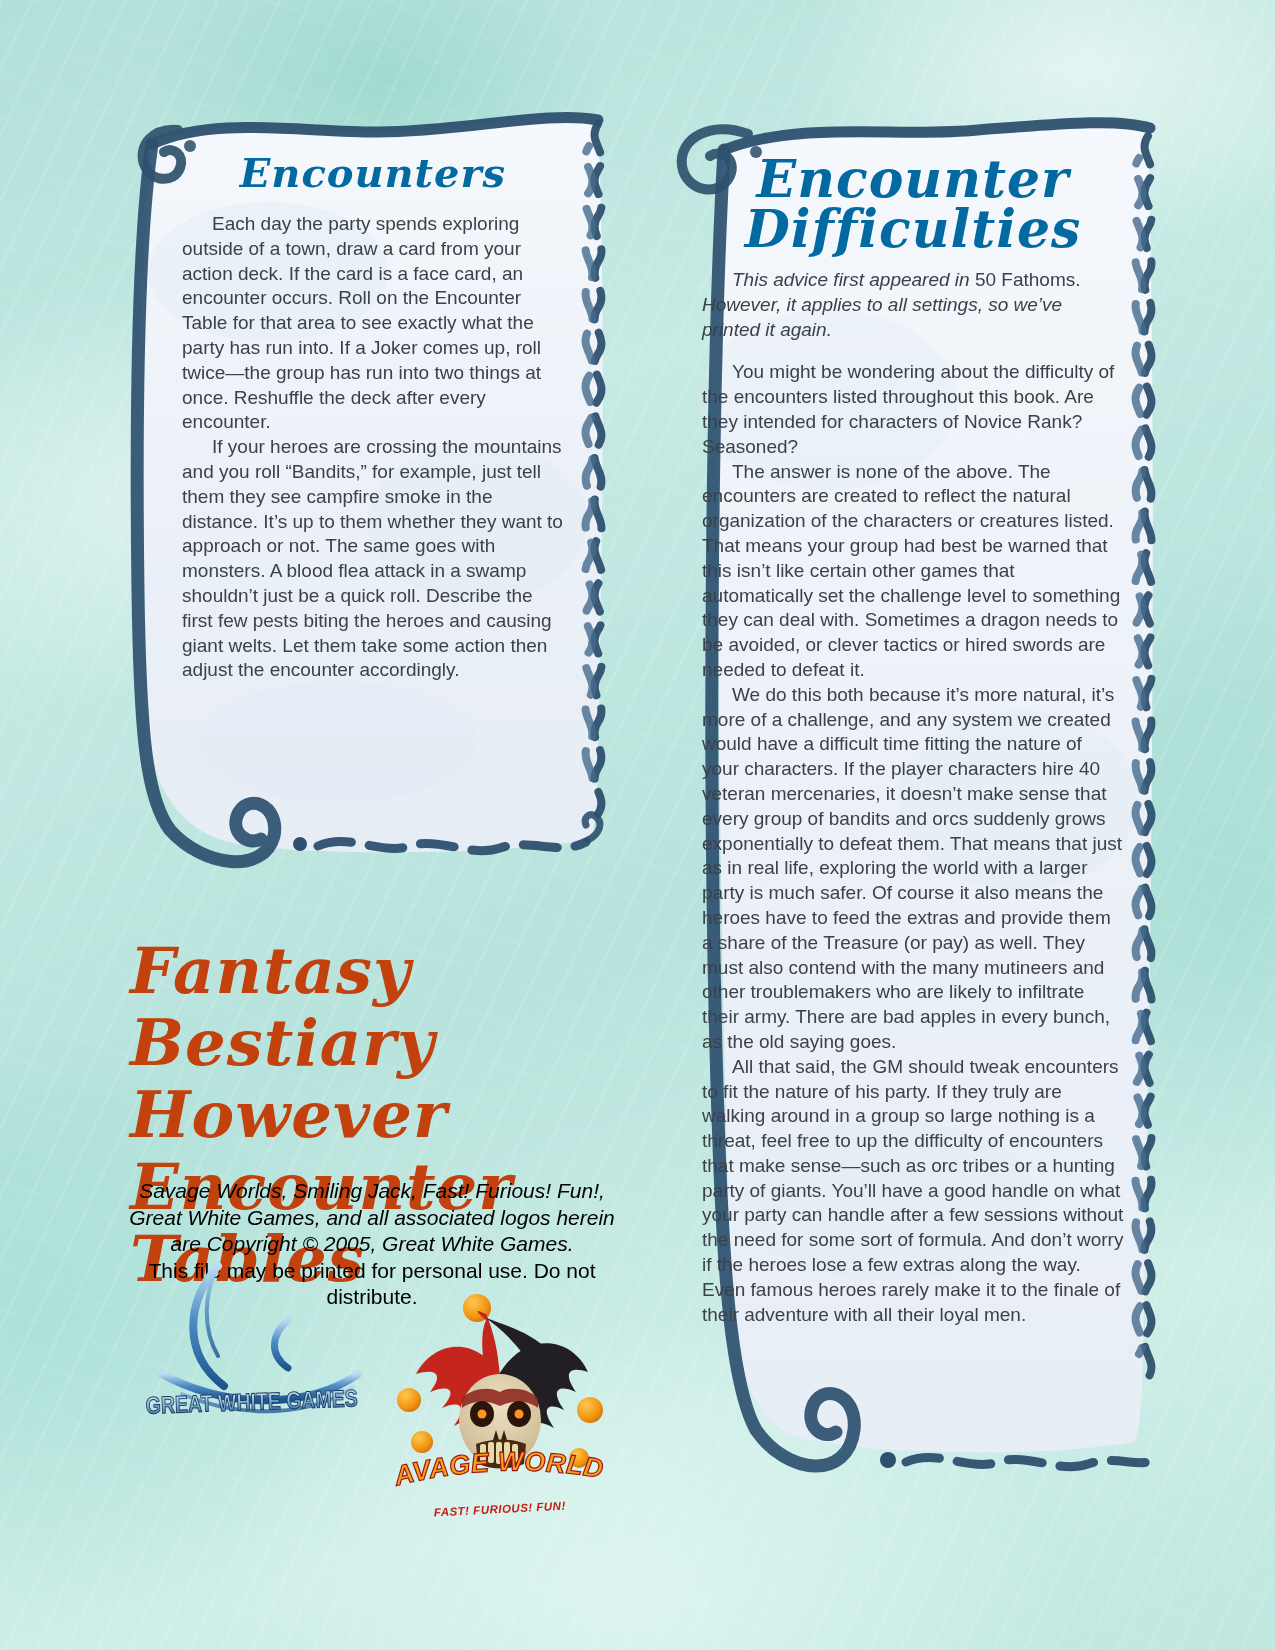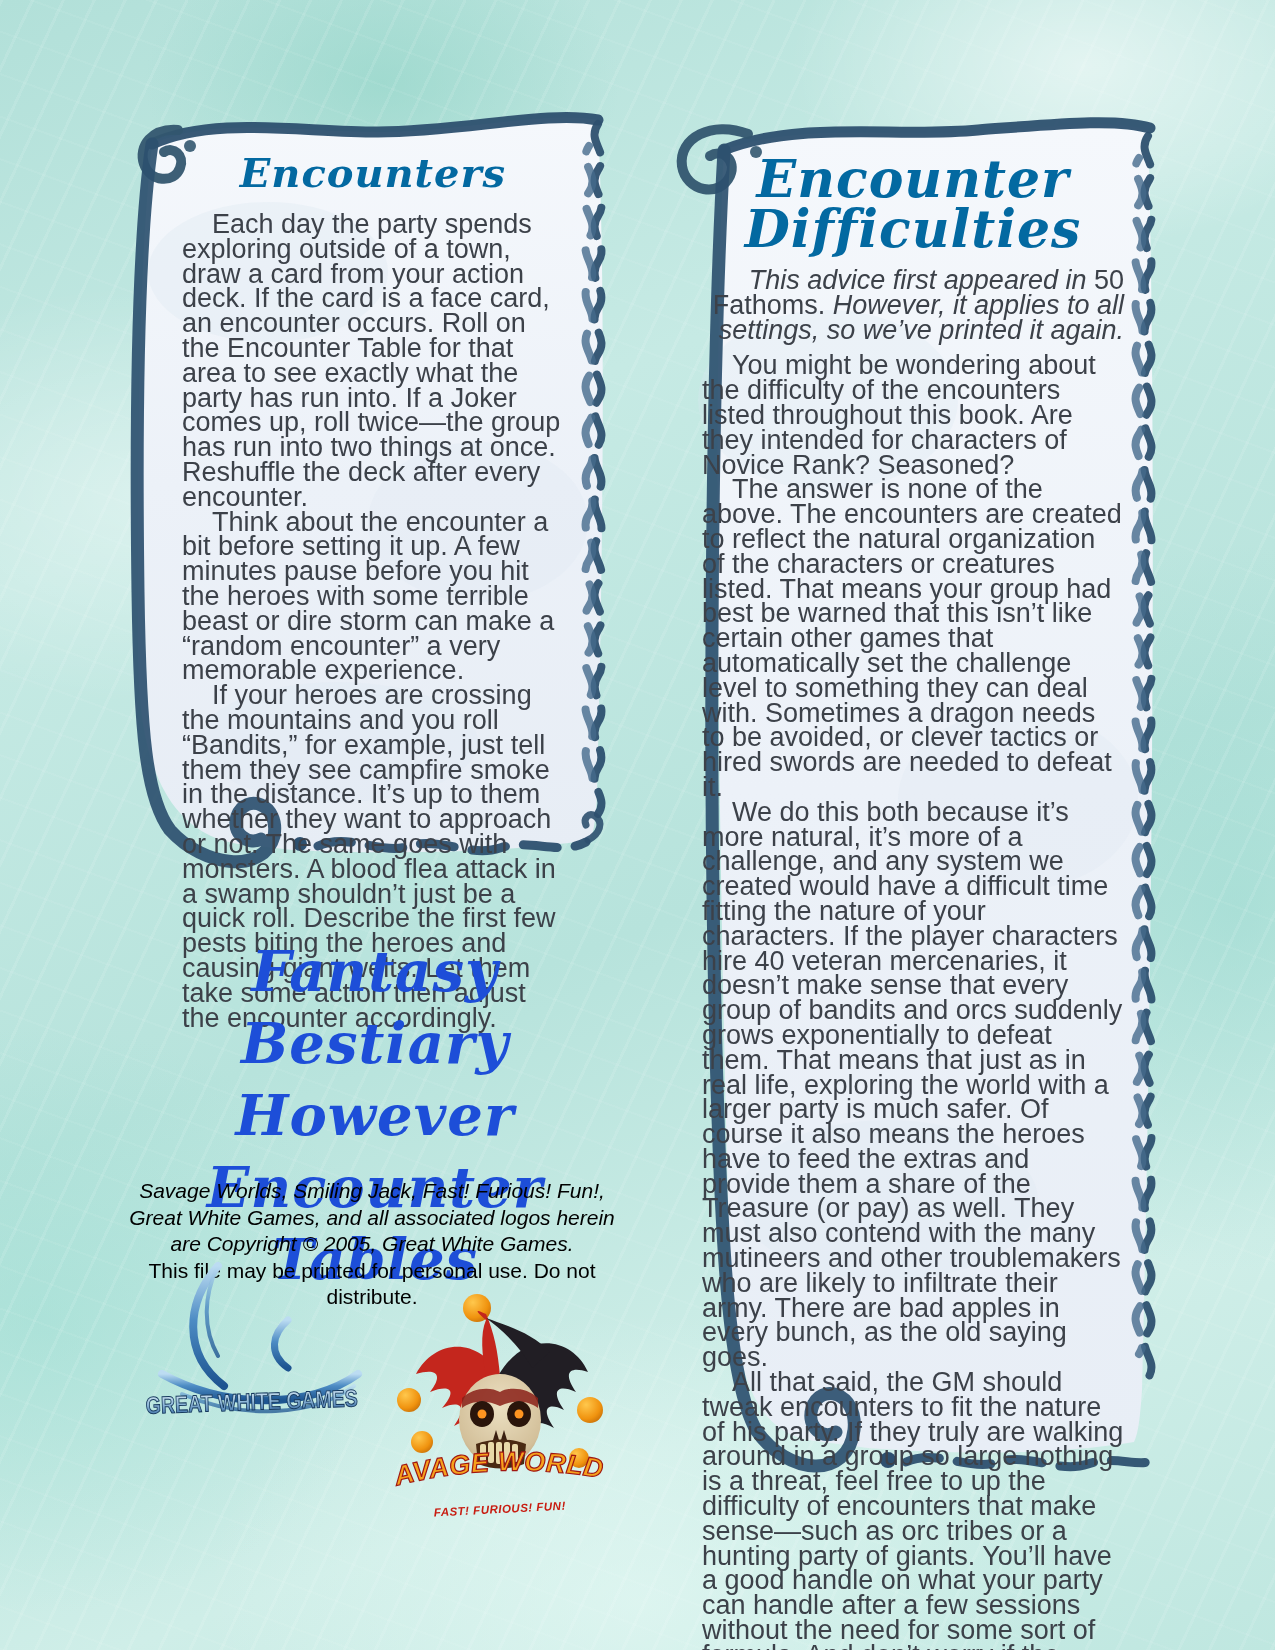--- a/index.html
+++ b/index.html
@@ -27,29 +27,29 @@
   .panel-content{position:absolute;}
   .panel-left .panel-content{left:64px;top:56px;width:382px;}
   .panel-right .panel-content{left:54px;top:54px;width:422px;}
   .panel-heading{
     font-family:"DejaVu Serif",serif;font-style:italic;font-weight:700;
     color:#0369a1;text-align:center;margin:0 0 14px 0;letter-spacing:1px;
   }
   .panel-left .panel-heading{font-size:40px;line-height:50px;}
   .panel-right .panel-heading{font-size:52px;line-height:50px;}
   .para,.intro{
-    font-size:27px;line-height:24.8px;color:#3c4149;margin:0;text-align:left;
+    font-size:19px;line-height:24.8px;color:#3c4149;margin:0;text-align:left;
   }
   .para{text-indent:30px;}
-  .intro{font-style:italic;text-indent:30px;margin-bottom:11px;text-align:right;}
+  .intro{font-style:italic;text-indent:30px;margin-bottom:18px;}
   .intro .upright{font-style:normal;}
   .title-block{
-    position:absolute;left:130px;top:935px;width:490px;text-align:center;
+    position:absolute;left:130px;top:935px;width:490px;text-align:left;
     font-family:"DejaVu Serif",serif;font-style:italic;font-weight:700;
-    font-size:56px;color:#1d4ed8;letter-spacing:1px;
+    font-size:64px;color:#c2410c;letter-spacing:1px;
   }
   .title-line{display:block;line-height:72px;}
   .legal{
     position:absolute;left:128px;top:1178px;width:488px;text-align:center;
     font-size:21px;line-height:26.5px;color:#000000;
   }
   .legal-italic{display:block;font-style:italic;}
   .legal-regular{display:block;font-style:normal;}
   .gwg-logo{position:absolute;left:138px;top:1258px;width:228px;height:170px;}
   .sw-logo{position:absolute;left:382px;top:1280px;width:235px;height:252px;}
@@ -81,21 +81,20 @@
       <path d="M480,32 c-12,18 12,28 0,46 c-12,18 12,28 0,46 c-12,18 12,28 0,46 c-12,18 12,28 0,46 c-12,18 12,28 0,46 c-12,18 12,28 0,46 c-12,18 12,28 0,46 c-12,18 12,28 0,46 c-12,18 12,28 0,46 c-12,18 12,28 0,46 c-12,18 12,28 0,46 c-12,18 12,28 0,46 c-12,18 12,28 0,46 c-12,18 12,28 0,46 c-12,18 12,28 0,46" fill="none" stroke="#2d506f" stroke-width="8" stroke-linecap="round" stroke-dasharray="30 14" opacity="0.95"></path>
       <path d="M471,54 c-12,18 12,28 0,46 c-12,18 12,28 0,46 c-12,18 12,28 0,46 c-12,18 12,28 0,46 c-12,18 12,28 0,46 c-12,18 12,28 0,46 c-12,18 12,28 0,46 c-12,18 12,28 0,46 c-12,18 12,28 0,46 c-12,18 12,28 0,46 c-12,18 12,28 0,46 c-12,18 12,28 0,46 c-12,18 12,28 0,46 c-12,18 12,28 0,46" fill="none" stroke="#456a8c" stroke-width="8" stroke-linecap="round" stroke-dasharray="28 16" stroke-dashoffset="22" opacity="0.8"></path>
       <circle cx="182" cy="752" r="7" fill="#2d506f"></circle>
       <path d="M200,754 C232,740 262,764 292,754 C322,744 352,766 382,756 C412,746 442,764 468,750" fill="none" stroke="#2d506f" stroke-width="9" stroke-linecap="round" stroke-dasharray="34 18" opacity="0.95"></path>
       <path d="M470,748 C482,742 486,730 477,724 C471,720 465,726 468,733" fill="none" stroke="#2d506f" stroke-width="7" stroke-linecap="round" opacity="0.9"></path>
     </svg>
     <div class="panel-content">
       <h1 class="panel-heading">Encounters</h1>
       <div class="para-list">
           <p class="para">Each day the party spends exploring outside of a town, draw a card from your action deck. If the card is a face card, an encounter occurs. Roll on the Encounter Table for that area to see exactly what the party has run into. If a Joker comes up, roll twice—the group has run into two things at once. Reshuffle the deck after every encounter.</p>
-          <p class="para">Think about the encounter a bit before setting it up. A few minutes pause before you hit the heroes with some terrible beast or dire storm can make a “random encounter” a very memorable experience.</p>
           <p class="para">If your heroes are crossing the mountains and you roll “Bandits,” for example, just tell them they see campfire smoke in the distance. It’s up to them whether they want to approach or not. The same goes with monsters. A blood flea attack in a swamp shouldn’t just be a quick roll. Describe the first few pests biting the heroes and causing giant welts. Let them take some action then adjust the encounter accordingly.</p>
         </div>
     </div>
   </section>
 
   <section class="panel panel-right">
     <svg class="border-svg" viewBox="0 0 525 1460" aria-hidden="true">
       <defs>
         <linearGradient id="paperGradR" x1="0" y1="0" x2="0" y2="1">
           <stop offset="0" stop-color="#f5f8fc"></stop>

